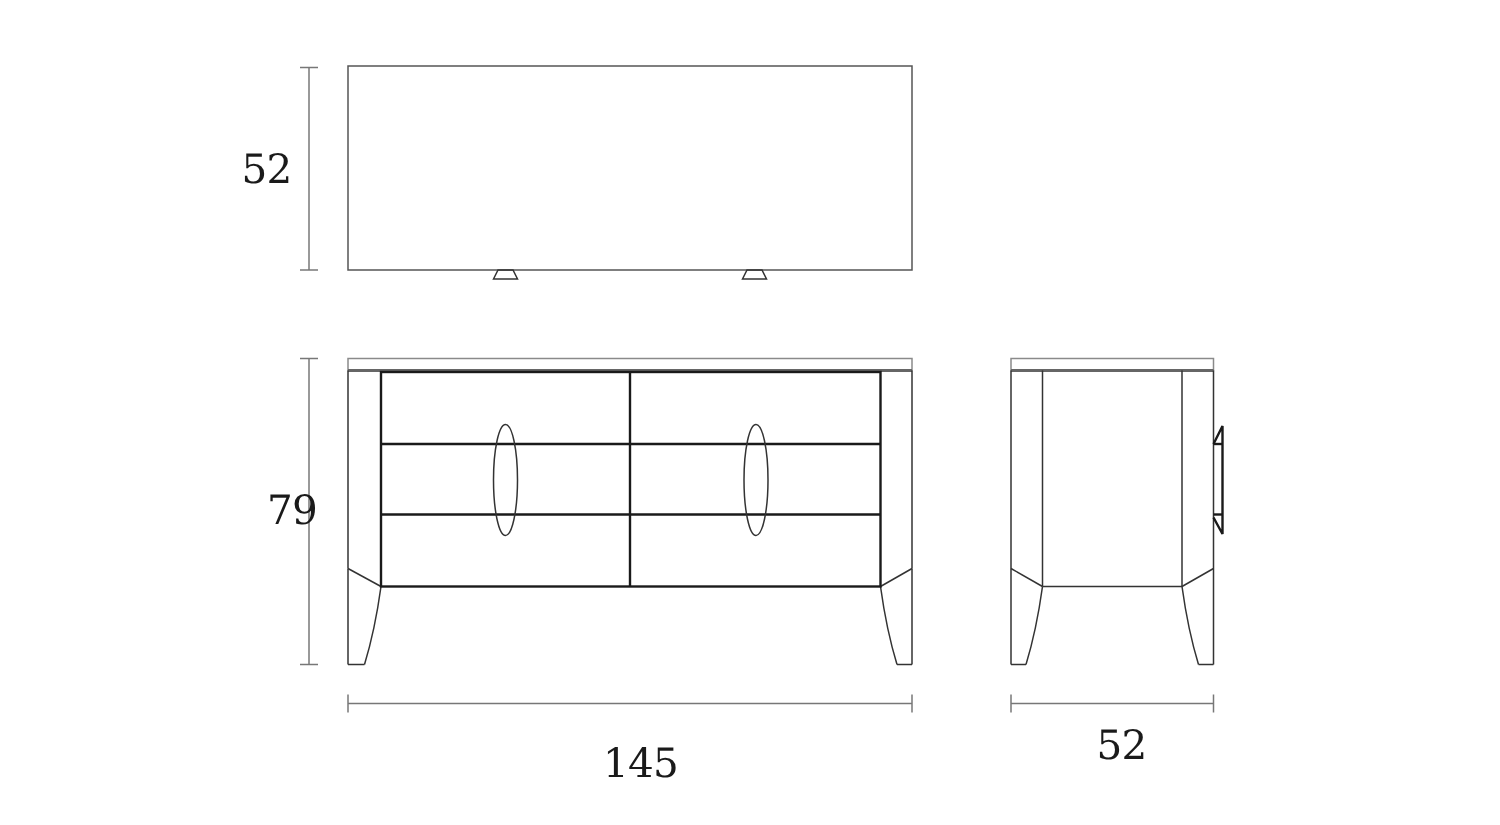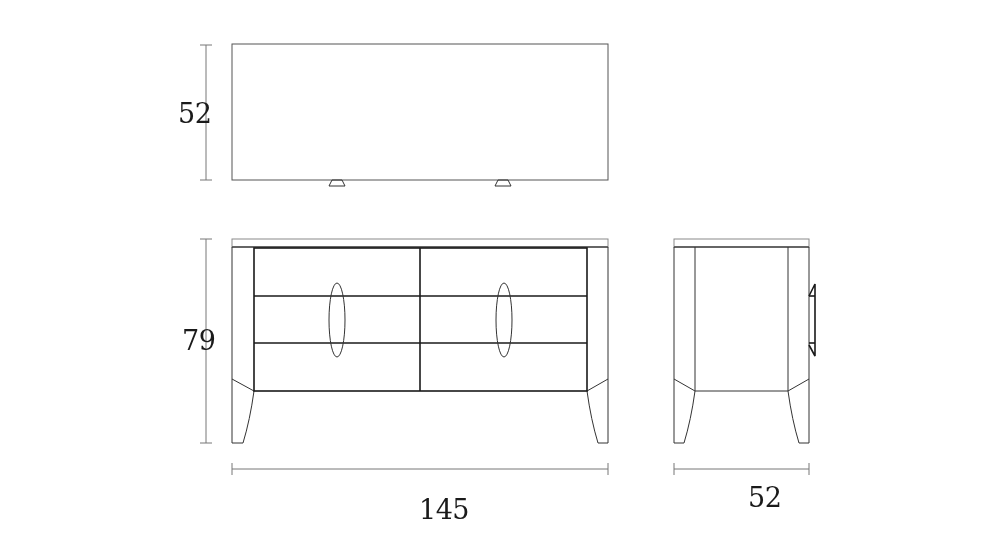--- a/index.html
+++ b/index.html
@@ -10,21 +10,20 @@
     .thick { stroke: #1a1a1a; stroke-width: 1.6; fill: none; }
     .hair { stroke: #333333; stroke-width: 1; fill: none; }
     .dim { stroke: #777777; stroke-width: 1; fill: none; }
     .dim-label {
       position: absolute;
       font-family: "DejaVu Serif", "Liberation Serif", serif;
       font-size: 27px;
       color: #1a1a1a;
       line-height: 1;
       letter-spacing: -0.5px;
-      margin-left: 17px;
     }
   </style>
 </head>
 <body>
 
 <svg id="drawing" viewBox="0 0 1000 550" xmlns="http://www.w3.org/2000/svg">
 
   <g>
     <rect x="232" y="44" width="376" height="136" class="mid"></rect>
 
@@ -114,15 +113,15 @@
 
     <g>
       <line x1="674" y1="469" x2="809" y2="469" class="dim"></line>
       <line x1="674" y1="463" x2="674" y2="475" class="dim"></line>
       <line x1="809" y1="463" x2="809" y2="475" class="dim"></line>
     </g>
   </g>
 </svg>
 
 <div class="dim-label" style="left:161px; top:100px;">52</div>
-<div class="dim-label" style="left:165px; top:327px;">79</div>
+<div class="dim-label" style="left:178px; top:327px;">79</div>
 <div class="dim-label" style="left:402px; top:496px;">145</div>
 <div class="dim-label" style="left:731px; top:484px;">52</div>
 
 </body></html>

